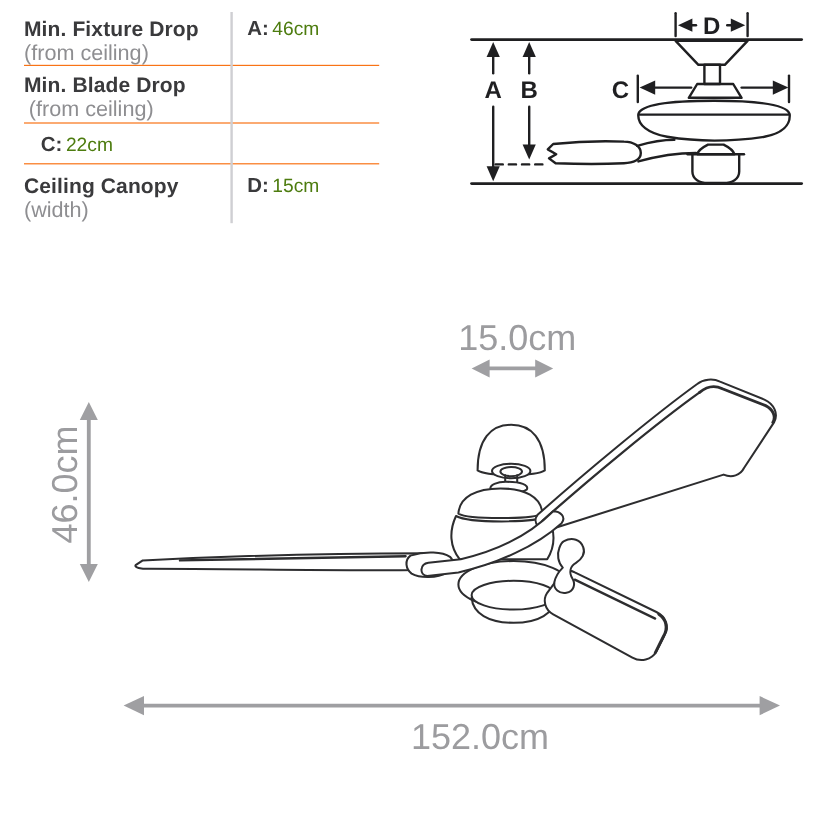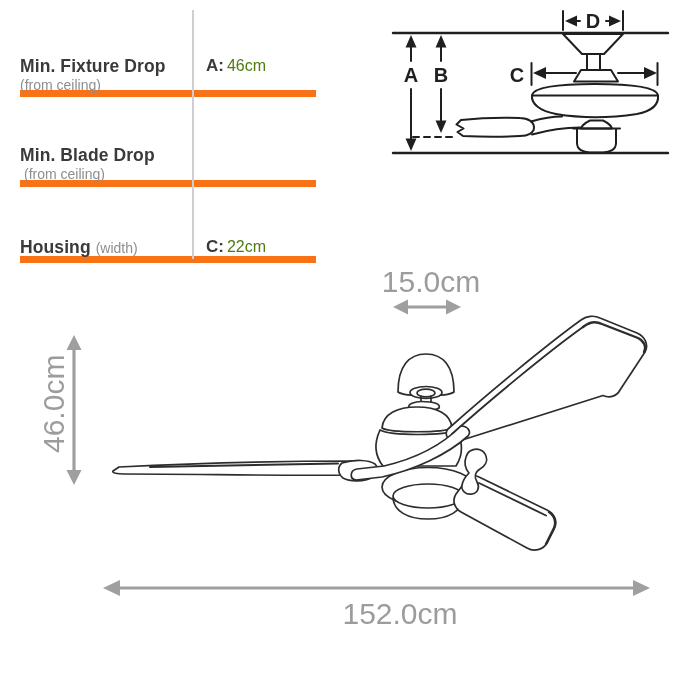--- a/index.html
+++ b/index.html
@@ -5,31 +5,31 @@
   html,body{margin:0;padding:0;background:#ffffff;}
   body{width:700px;height:700px;position:relative;overflow:hidden;
        font-family:"Liberation Sans",sans-serif;}
   .page{position:absolute;inset:0;background:#fff;}
 
   
   .spec-table{position:absolute;left:20px;top:8px;width:296px;}
   .spec-table .vline{position:absolute;left:172px;top:2px;bottom:4px;width:1.5px;
                      background:#cfcfd3;}
   .spec-row{display:flex;box-sizing:border-box;}
-  .spec-row.hb{border-bottom:7px solid #f97316;margin-top:42px;}
+  .spec-row.hb{border-bottom:1px solid #f97316;}
   .r1{height:47px;}.r2{height:48px;}.r3{height:34px;}.r4{height:53px;}
   .lbl{width:172px;box-sizing:border-box;padding:6px 8px 0 0;}
   .r3 .lbl{padding-top:8px;}
   .r4 .lbl{padding-top:8px;}
   .val{flex:1;box-sizing:border-box;padding:6px 0 0 14px;white-space:nowrap;}
   .r3 .val{padding-top:8px;}
   .r4 .val{padding-top:8px;}
   .term{font-size:17.5px;font-weight:bold;color:#3a3a3c;letter-spacing:.1px;
         line-height:20px;}
-  .qual{font-size:14px;color:#8e8e91;line-height:19px;}
+  .qual{font-size:18px;color:#8e8e91;line-height:19px;}
   .qual.block{display:block;}
   .qual.indent{padding-left:4px;}
   .qual.inline{margin-left:5px;}
   .key{font-size:17px;font-weight:bold;color:#3a3a3c;}
   .num{font-size:16px;color:#4d7c0f;margin-left:3px;}
 
   
   .side-diagram{position:absolute;left:390px;top:0;}
   .main-illustration{position:absolute;left:0;top:245px;}
   .diag-label{font-family:"Liberation Sans",sans-serif;font-size:20px;
@@ -63,28 +63,34 @@
     </div>
 
     <div class="spec-row r2 hb">
       <div class="lbl">
         <span class="term">Min. Blade Drop</span>
         <span class="qual block indent">(from ceiling)</span>
       </div>
     </div>
 
     <div class="spec-row r3 hb">
-      <div class="lbl">
-        <span class="term">Housing</span><span class="qual inline">(width)</span>
-      </div>
       <div class="val">
         <span class="key">C:</span><span class="num">22cm</span>
       </div>
     </div>
 
+    <div class="spec-row r4">
+      <div class="lbl">
+        <span class="term">Ceiling Canopy</span>
+        <span class="qual block">(width)</span>
+      </div>
+      <div class="val">
+        <span class="key">D:</span><span class="num">15cm</span>
+      </div>
+    </div>
   </div>
 
   <svg class="side-diagram" width="310" height="175" viewBox="390 0 310 175">
 
     <line class="blk" x1="393" y1="33" x2="668" y2="33" stroke-width="2.4"></line>
     <line class="blk" x1="393" y1="153" x2="668" y2="153" stroke-width="2.4"></line>
 
     <g>
       <path class="blkfill" d="M411,35 l-5.5,12.5 h11 Z"></path>
       <line class="blk" x1="411" y1="45" x2="411" y2="61" stroke-width="2"></line>

